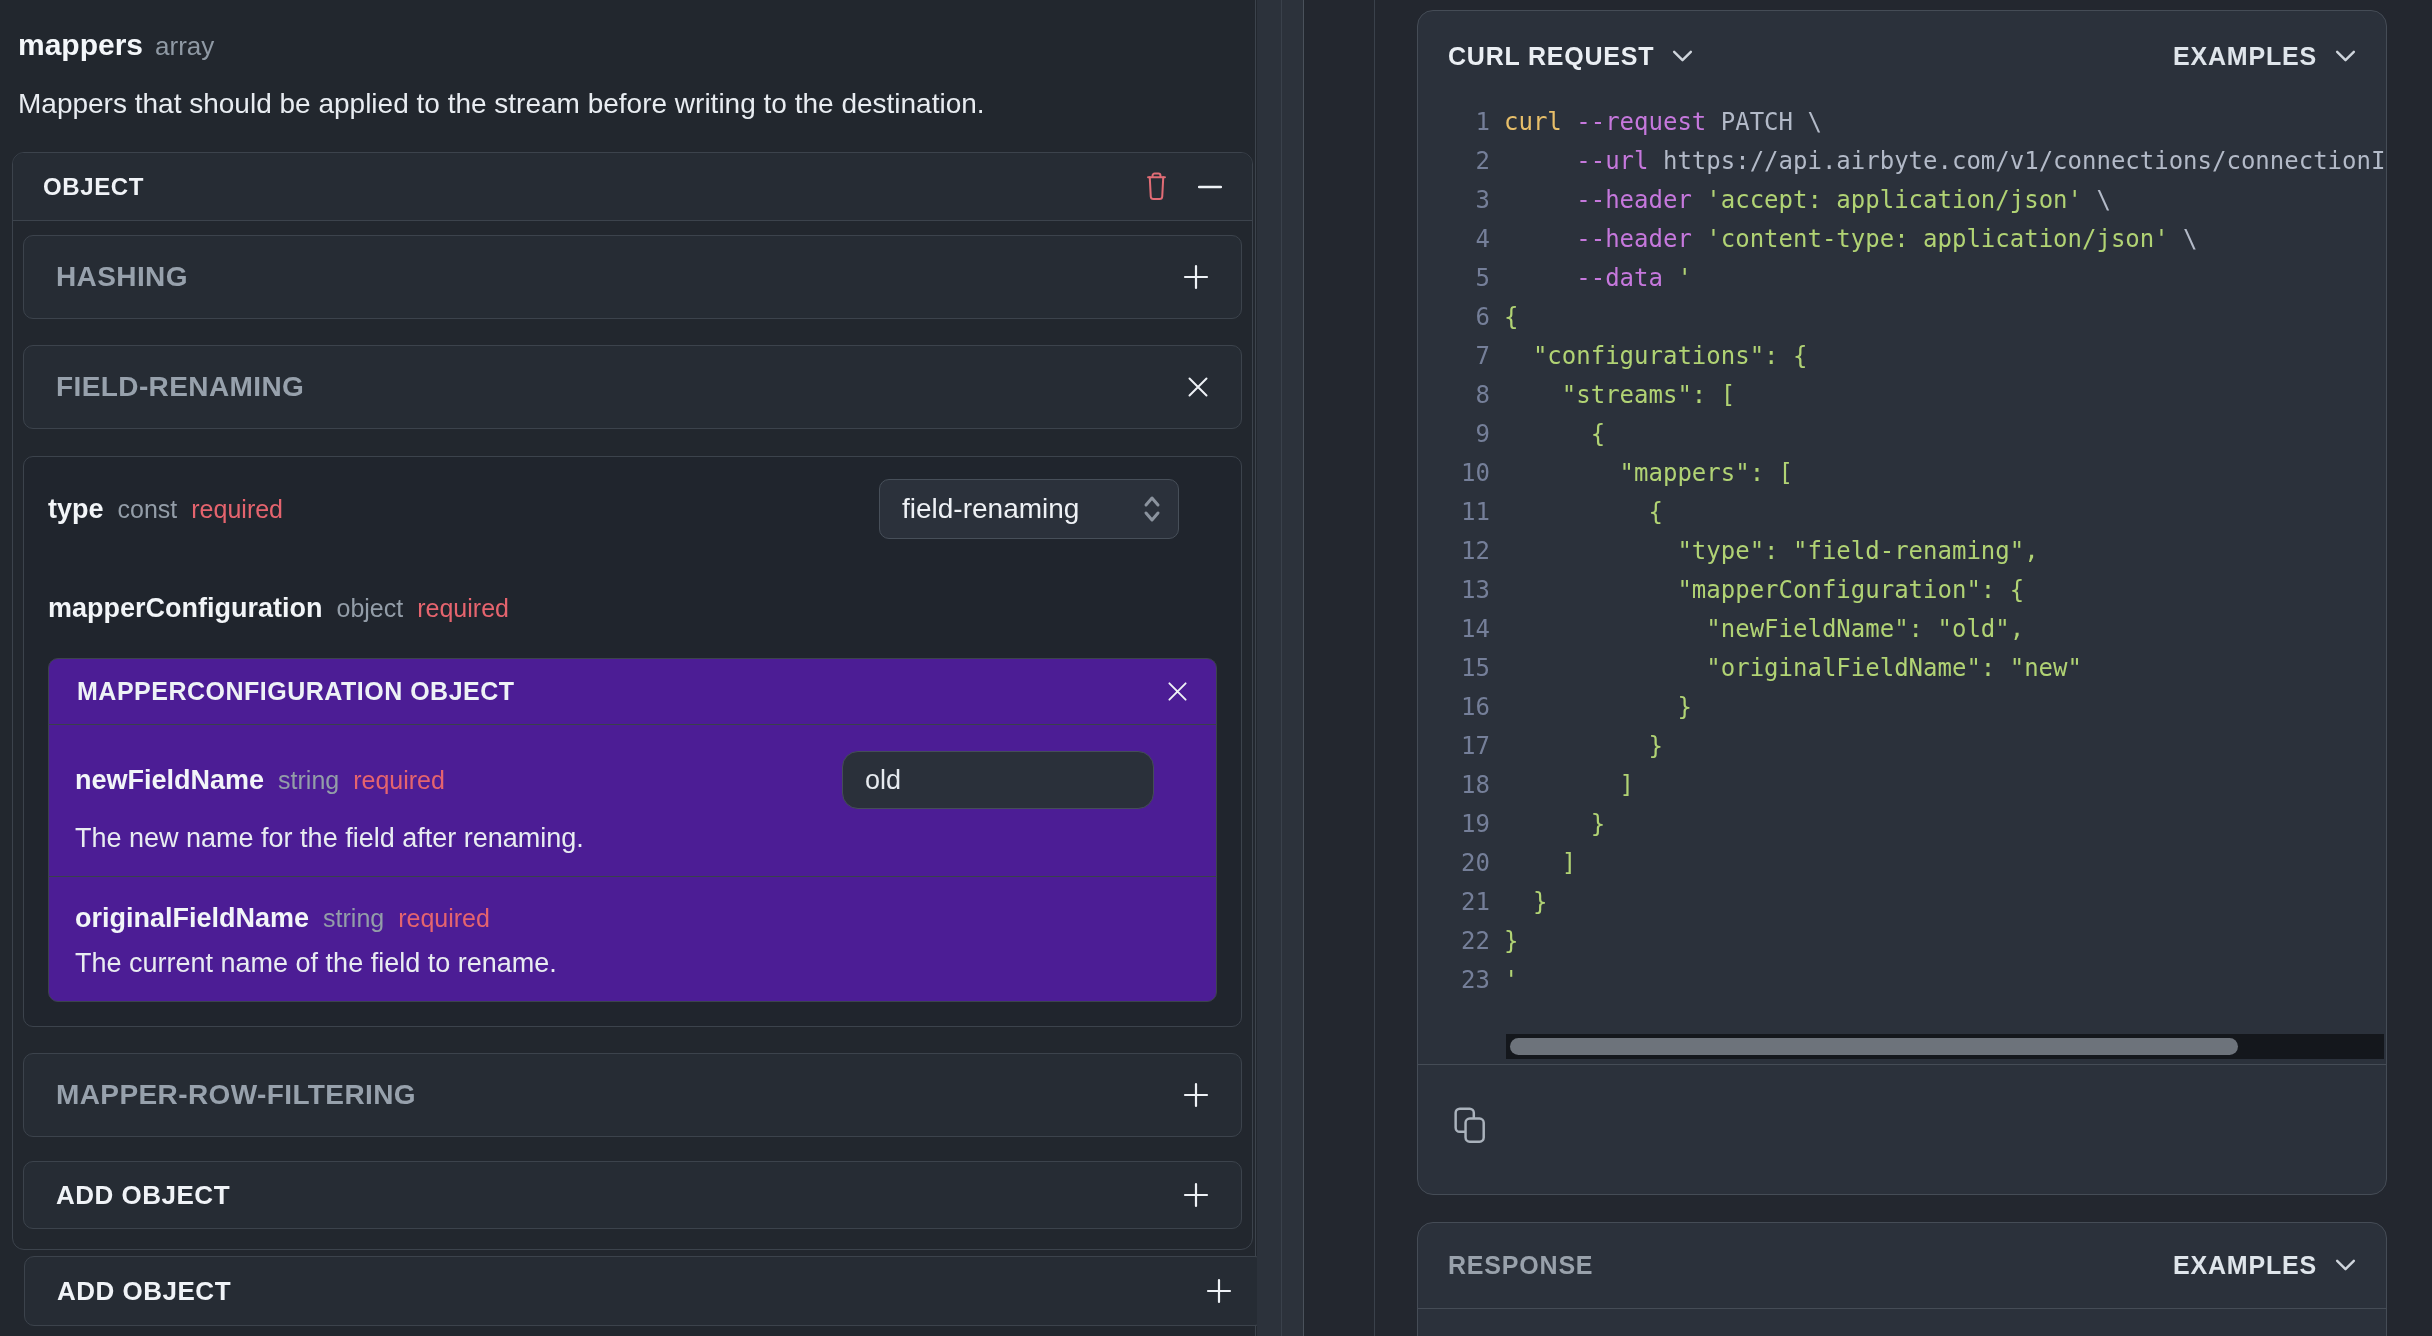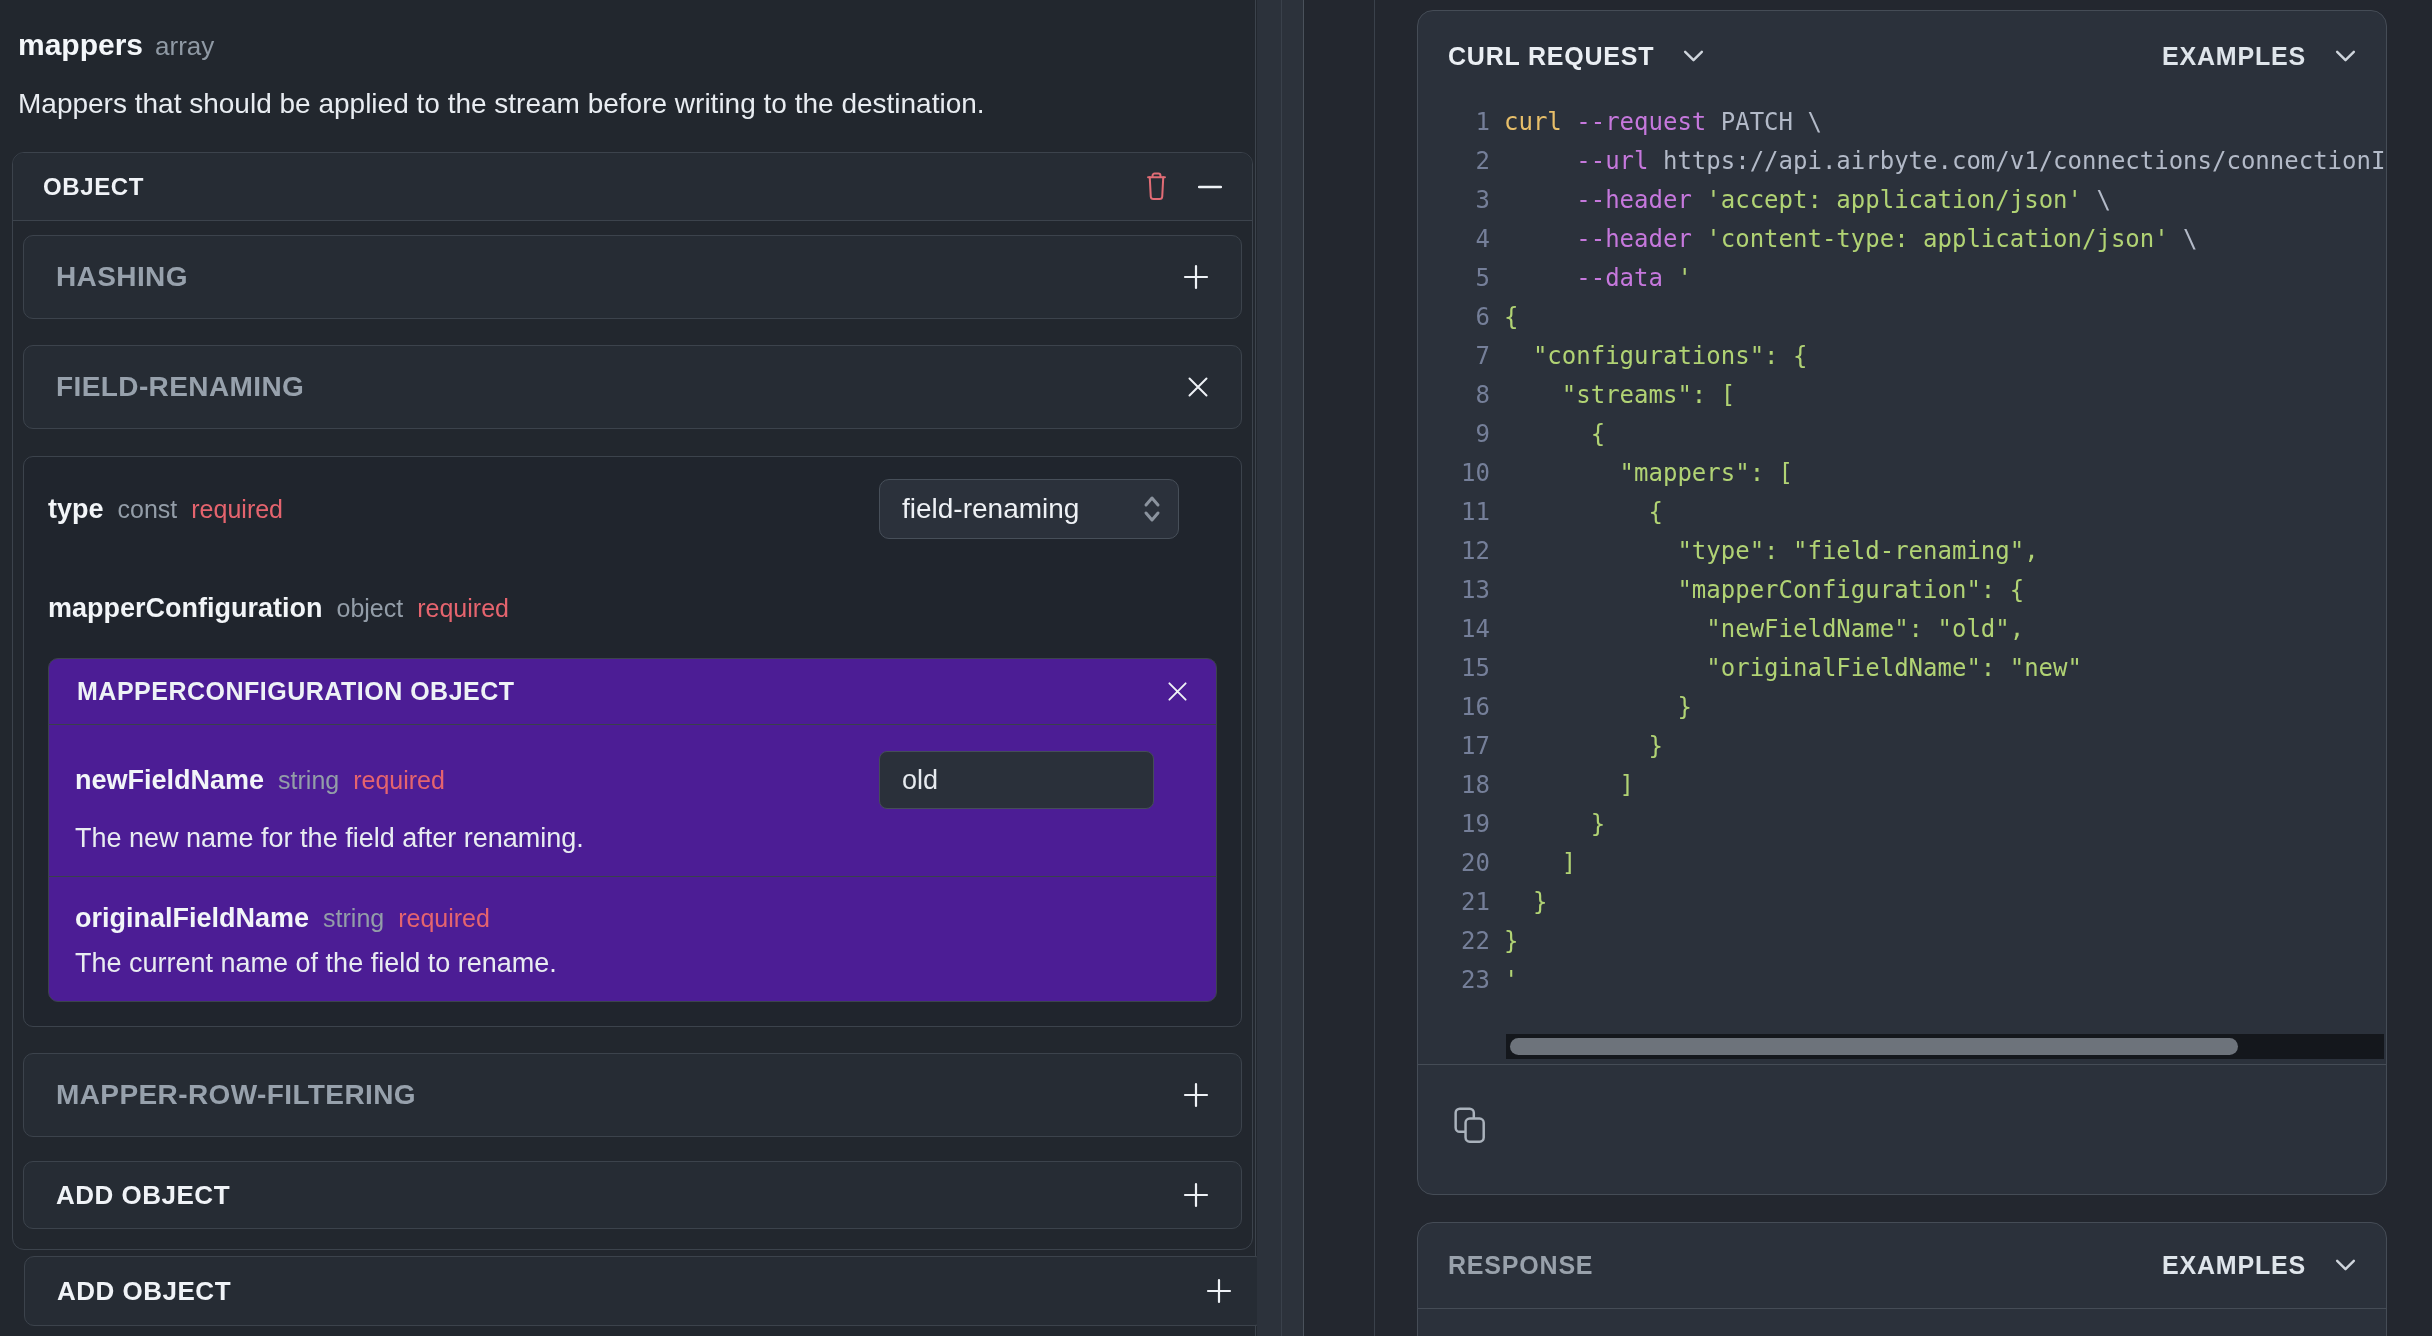--- a/index.html
+++ b/index.html
@@ -51,22 +51,22 @@
   .mc-label-row { margin-top:54px; display:flex; align-items:center; }
 
   .sub-card { margin-top:34px; border:1px solid #3c434c; border-radius:10px;
     background:#4c1d95; overflow:hidden; }
   .sub-header { height:66px; display:flex; align-items:center; padding:0 28px;
     border-bottom:1px solid #3a414b; }
   .sub-title { font-size:25px; font-weight:bold; letter-spacing:.5px; color:#eef2f6; }
   .sub-row { padding:26px 26px 22px; border-bottom:1px solid #3a414b; }
   .sub-row:last-child { border-bottom:none; }
   .sub-row-top { display:flex; align-items:center; }
-  .input-box { margin-left:auto; margin-right:36px; width:275px; height:58px;
-    background:#2a303a; border:1px solid #454d58; border-radius:8px;
+  .input-box { margin-left:auto; margin-right:36px; width:312px; height:58px;
+    background:#2a303a; border:1px solid #454d58; border-radius:16px;
     display:flex; align-items:center; padding:0 22px; font-size:27px; color:#e6eaef; }
   .sub-desc { font-size:27px; color:#e8ecf1; margin-top:14px; }
 
   .add-box { margin:24px 10px 0; border:1px solid #3c434c; border-radius:10px;
     background:#262c34; height:68px; display:flex; align-items:center; padding:0 32px; cursor:pointer; }
   .add-title { font-size:26px; font-weight:bold; letter-spacing:.5px; color:#f0f3f7; }
   .add-outer { position:absolute; left:12px; top:1256px; width:1241px; height:70px;
     border:1px solid #3c434c; border-radius:10px; background:#262c34;
     display:flex; align-items:center; padding:0 32px; cursor:pointer; }
 
@@ -75,21 +75,21 @@
     background:#2c323b; border-right:1px solid #4a515b; cursor:pointer; }
   .v-scroll-mid { position:absolute; left:24px; top:0; width:1px; height:100%; background:#3a414b; }
   .right-bg { position:absolute; left:1305px; top:0; right:0; height:1336px; background:#23272f; }
   .v-divider2 { position:absolute; left:1374px; top:0; width:1px; height:1336px; background:#3a414b; }
 
   
   .curl-panel { position:absolute; left:1417px; top:10px; width:970px; height:1185px;
     background:#2b313b; border:1px solid #454c56; border-radius:16px; }
   .panel-header { height:90px; display:flex; align-items:center; padding:0 30px; }
   .panel-title { font-size:25px; font-weight:bold; letter-spacing:.8px; color:#eaeef3; }
-  .panel-title-wrap, .examples-wrap { display:flex; align-items:center; gap:29px; cursor:pointer; }
+  .panel-title-wrap, .examples-wrap { display:flex; align-items:center; gap:18px; cursor:pointer; }
   .examples-wrap { margin-left:auto; }
   .examples-label { font-size:25px; font-weight:bold; letter-spacing:.8px; color:#dfe5eb; }
 
   .code-area { position:absolute; left:0; top:92px; right:1px; height:918px; overflow:hidden; }
   .code-line { display:flex; height:39px; line-height:39px;
     font-family:"DejaVu Sans Mono",monospace; font-size:24px; white-space:pre; }
   .line-num { width:72px; text-align:right; color:#757f99; flex:none; }
   .line-code { padding-left:14px; white-space:pre; }
   .tok-cmd { color:#e8bf6a; } .tok-flag { color:#c678dd; }
   .tok-plain { color:#b3bac8; } .tok-str { color:#b1d374; }

